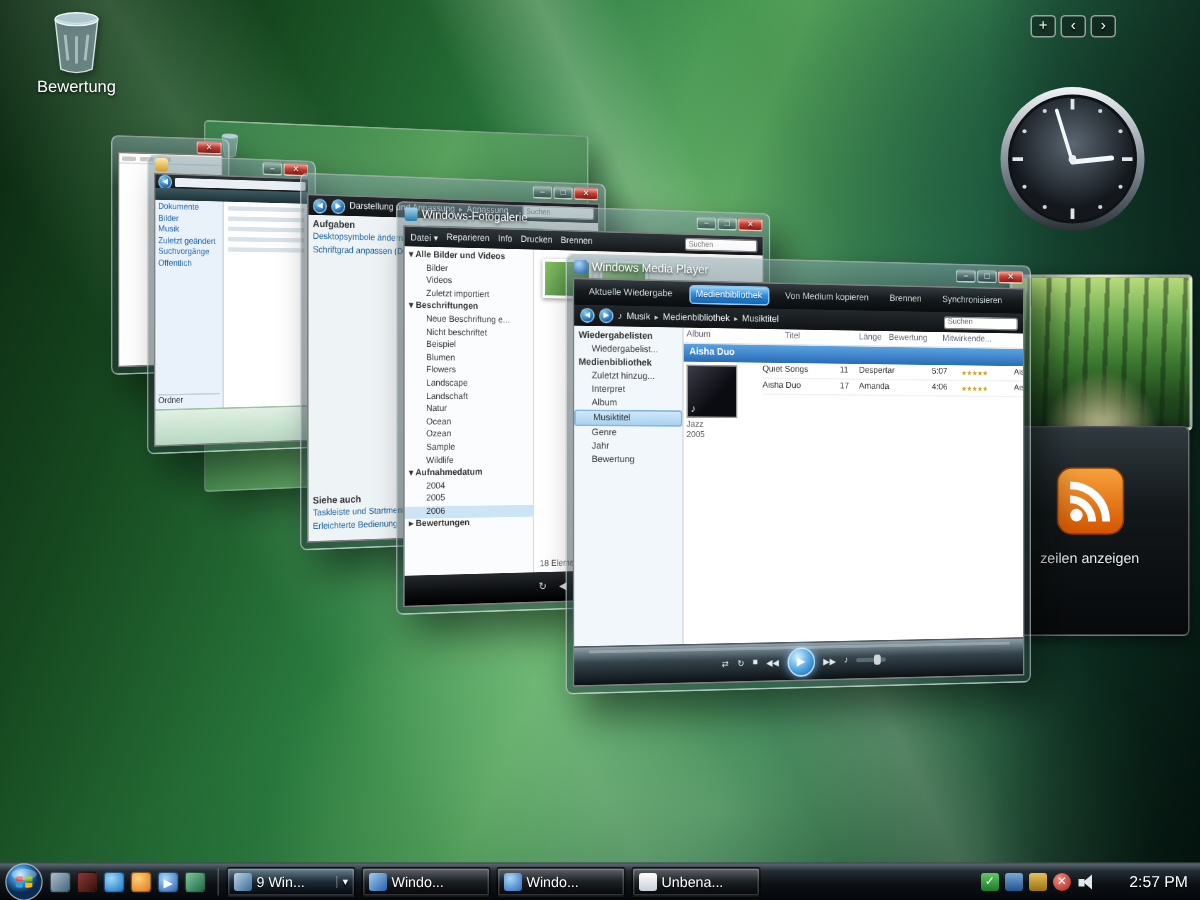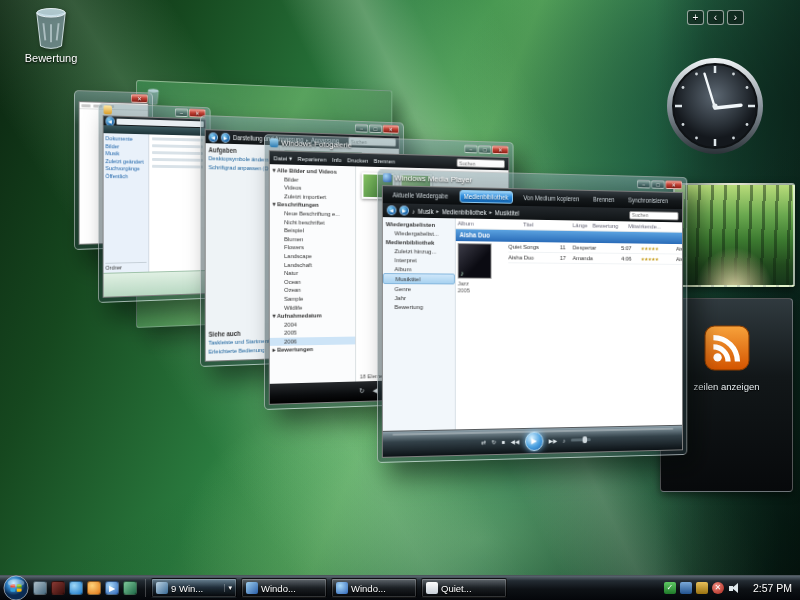--- a/index.html
+++ b/index.html
@@ -27,21 +27,21 @@
   .sb-controls{position:absolute;left:32px;top:10px;display:flex;gap:3px}
   .sb-btn{width:17px;height:15px;border:1px solid rgba(255,255,255,.55);border-radius:3px;background:rgba(10,15,15,.45);
     color:#fff;font-size:10px;line-height:13px;text-align:center;text-shadow:0 1px 1px #000}
   .gadget-clock{position:absolute;left:10px;top:56px;width:100px;height:100px}
   .gadget-photo{position:absolute;left:18px;top:183px;width:122px;height:104px;border:2px solid rgba(255,255,255,.6);border-radius:3px;
     box-shadow:0 3px 9px rgba(0,0,0,.55);
     background:
       radial-gradient(ellipse 60px 70px at 50% 108%,rgba(238,228,178,.95),rgba(200,190,140,.45) 40%,transparent 65%),
       repeating-linear-gradient(92deg,rgba(15,30,12,0) 0 10px,rgba(15,35,15,.45) 10px 13px),
       linear-gradient(#b8dc7a 0%,#6aa84f 30%,#3c7a30 55%,#224a1e 80%,#16351a 100%)}
-  .gadget-rss{position:absolute;left:5px;top:298px;width:133px;height:194px;border:1px solid rgba(255,255,255,.3);border-radius:4px;
+  .gadget-rss{position:absolute;left:5px;top:284px;width:133px;height:140px;border:1px solid rgba(255,255,255,.3);border-radius:4px;
     background:linear-gradient(#303a3f,#121719 40%,#07090b);box-shadow:0 3px 9px rgba(0,0,0,.5);text-align:center}
   .rss-svg{width:46px;height:46px;margin:26px auto 10px;display:block}
   .rss-text{color:#e7eef1;font-size:9.5px;text-shadow:0 1px 1px #000}
 
   
   .fw{position:absolute;transform-origin:left center;display:flex;flex-direction:column;
     border:1px solid rgba(255,255,255,.45);border-radius:5px;padding:0 4px 4px;
     background:linear-gradient(rgba(130,160,165,.55),rgba(45,65,70,.45) 34px,rgba(35,55,60,.48));
     box-shadow:12px 14px 26px rgba(0,5,3,.5)}
   .tb{height:15px;display:flex;align-items:center;gap:3px;color:#fff;font-size:8px;white-space:nowrap;
@@ -177,21 +177,21 @@
   .chev{margin-left:auto;font-size:7px;padding-left:3px;border-left:1px solid rgba(255,255,255,.25)}
   .tray{margin-left:auto;display:flex;align-items:center;gap:4px;padding-right:8px;color:#fff}
   .tico{width:12px;height:12px;border-radius:2px;font-size:8px;line-height:11px;text-align:center;color:#fff;flex:none}
   .tr1{background:linear-gradient(#5fc963,#1f7a2a)}
   .tr2{background:linear-gradient(#7aa8d8,#23538e)}
   .tr3{background:linear-gradient(#e8c05a,#9a7210)}
   .tr4{background:radial-gradient(circle at 35% 30%,#f08a7e,#a8241a);border-radius:50%}
   .spk{position:relative;width:13px;height:13px;flex:none}
   .spk:before{content:"";position:absolute;left:1px;top:4px;width:4px;height:5px;background:#dfe8ec}
   .spk:after{content:"";position:absolute;left:4px;top:1px;border:5.5px solid transparent;border-right:6px solid #dfe8ec;border-left:0}
-  .tclock{font-size:10.5px;text-shadow:0 1px 1px #000;margin-left:8px}
+  .tclock{font-size:10.5px;text-shadow:0 1px 1px #000;margin-left:18px}
 </style>
 </head>
 <body>
 
 <div id="screen">
 
   <div class="bg">
     <div class="streak s1"></div>
       <div class="streak s2"></div>
       <div class="streak s3"></div>
@@ -572,21 +572,21 @@
     <div class="tbtn">
       <span class="bicon bi2"></span>
       <span>Windo...</span>
     </div>
     <div class="tbtn">
       <span class="bicon bi3"></span>
       <span>Windo...</span>
     </div>
     <div class="tbtn">
       <span class="bicon bi4"></span>
-      <span>Quiet...</span>
+      <span>Unbena...</span>
     </div>
     <div class="tray">
       <span class="tico tr1">✓</span>
       <span class="tico tr2"></span>
       <span class="tico tr3"></span>
       <span class="tico tr4">✕</span>
       <span class="spk"></span>
       <span class="tclock">2:57 PM</span>
     </div>
   </div>

